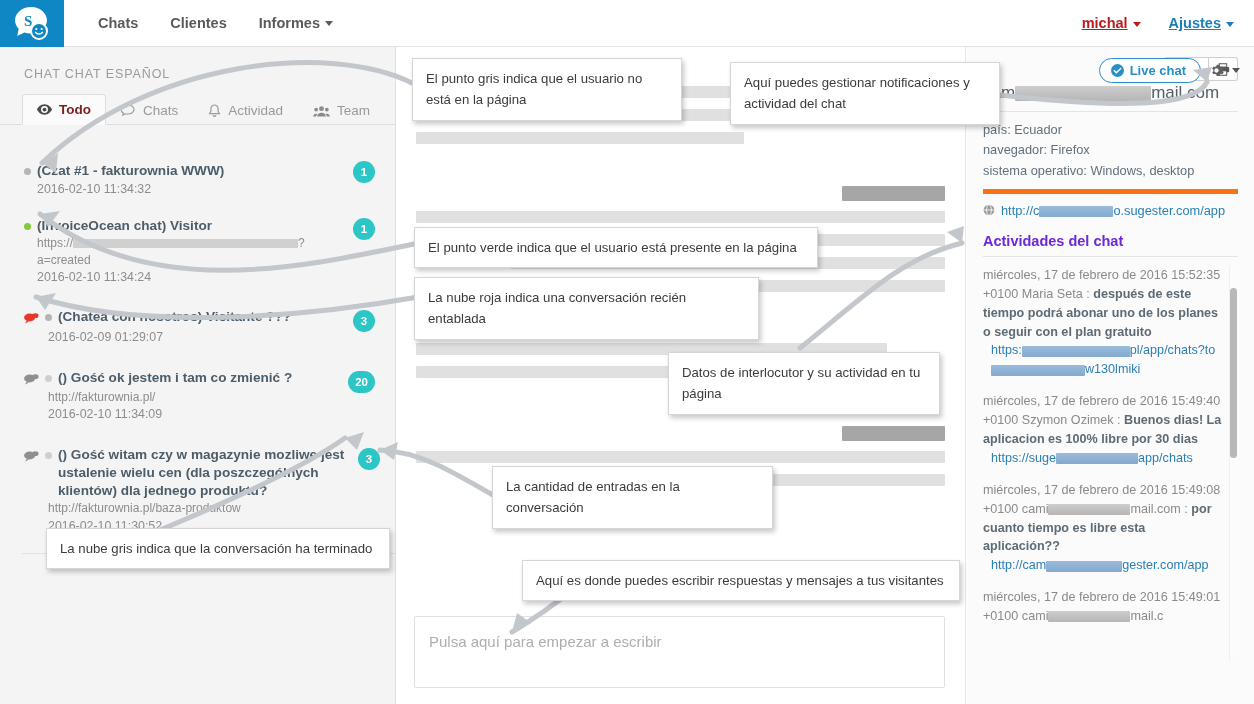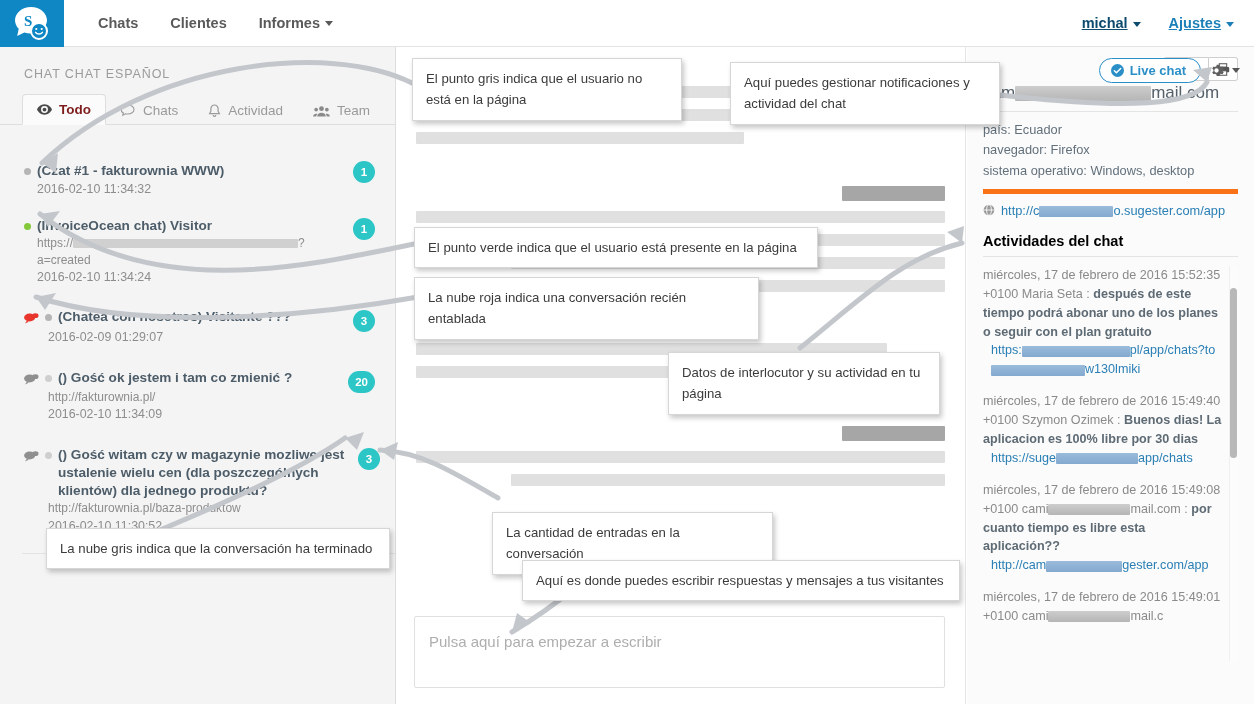--- a/index.html
+++ b/index.html
@@ -23,21 +23,21 @@
     display:flex; align-items:center; justify-content:center;
     flex:0 0 64px;
   }
   .logo-box svg { display:block; }
   .nav-links { display:flex; align-items:center; margin-left:18px; }
   .nav-link {
     color:#5a5a5a; font-size:14.5px; font-weight:bold;
     padding:0 16px; text-decoration:none; line-height:47px; white-space:nowrap;
   }
   .nav-right { margin-left:auto; display:flex; align-items:center; padding-right:14px; }
-  .nav-user { color:#0c4a6e; font-size:14.5px; font-weight:bold; padding:0 14px; }
+  .nav-user { color:#b91c1c; font-size:14.5px; font-weight:bold; padding:0 14px; }
   .nav-settings { color:#1b7fb8; font-size:14.5px; font-weight:bold; padding:0 6px 0 14px; }
   .caret {
     display:inline-block; width:0; height:0; margin-left:5px;
     border-left:4px solid transparent; border-right:4px solid transparent;
     border-top:5px solid currentColor; vertical-align:middle;
   }
 
   
   .sidebar {
     position:absolute; top:47px; left:0; width:396px; height:657px;
@@ -114,21 +114,21 @@
     padding:3px 7px; border-radius:0 3px 3px 0; display:flex; align-items:center;
   }
   .rp-email {
     font-size:17px; color:#55606a; padding-bottom:8px;
     border-bottom:1px solid #e4e4e4; white-space:nowrap; overflow:hidden;
   }
   .rp-meta { padding:8px 0 8px 0; border-bottom:5px solid #f97316; }
   .rp-meta div { font-size:12.8px; color:#62707c; line-height:1.58; }
   .rp-link { display:flex; align-items:center; gap:6px; padding:9px 0 4px 0; }
   .rp-link a { font-size:12.8px; color:#2a7fb5; text-decoration:none; white-space:nowrap; }
-  .rp-acts-title { font-size:14.5px; font-weight:bold; color:#000000;
+  .rp-acts-title { font-size:14.5px; font-weight:bold; color:#6d28d9;
                    padding:11px 0 7px 0; border-bottom:1px solid #e4e4e4; }
   .acts { position:relative; margin-top:9px; height:395px; overflow:hidden; padding-right:16px; }
   .act { margin-bottom:13px; }
   .act-text { font-size:12.6px; line-height:1.5; color:#8a8a8a; }
   .act-text b { color:#5e6b75; }
   .act-link { font-size:12.6px; line-height:1.5; color:#2a7fb5; padding-left:8px; word-break:break-all; }
   .rp-scroll { position:absolute; right:0; top:0; width:9px; height:100%;
                background:#fcfcfc; border-left:1px solid #f0f0f0; }
   .rp-thumb { position:absolute; right:1px; top:22px; width:7px; height:170px;
               background:#b8b8b8; border-radius:4px; }
@@ -440,17 +440,17 @@
       <path d="M345 438 l19 -6 l-7 18 z"></path>
       <path d="M512 632 l5 -19 l14 10 z"></path>
     </g>
   </svg>
 
   <div class="anno" style="left:730px; top:62px; width:270px;">Aquí puedes gestionar notificaciones y actividad del chat</div>
   <div class="anno" style="left:412px; top:58px; width:270px;">El punto gris indica que el usuario no está en la página</div>
   <div class="anno" style="left:414px; top:227px; width:404px;">El punto verde indica que el usuario está presente en la página</div>
   <div class="anno" style="left:414px; top:277px; width:345px;">La nube roja indica una conversación recién entablada</div>
   <div class="anno" style="left:668px; top:352px; width:272px;">Datos de  interlocutor y su actividad en tu página</div>
-  <div class="anno" style="left:492px; top:512px; width:281px;">La cantidad de entradas en la conversación</div>
+  <div class="anno" style="left:492px; top:466px; width:281px;">La cantidad de entradas en la conversación</div>
   <div class="anno" style="left:46px; top:528px; width:344px;">La nube gris indica que la conversación ha terminado</div>
   <div class="anno" style="left:522px; top:560px; width:438px;">Aquí es donde puedes escribir respuestas y mensajes a tus visitantes</div>
 
 </div>
 
 </body></html>

